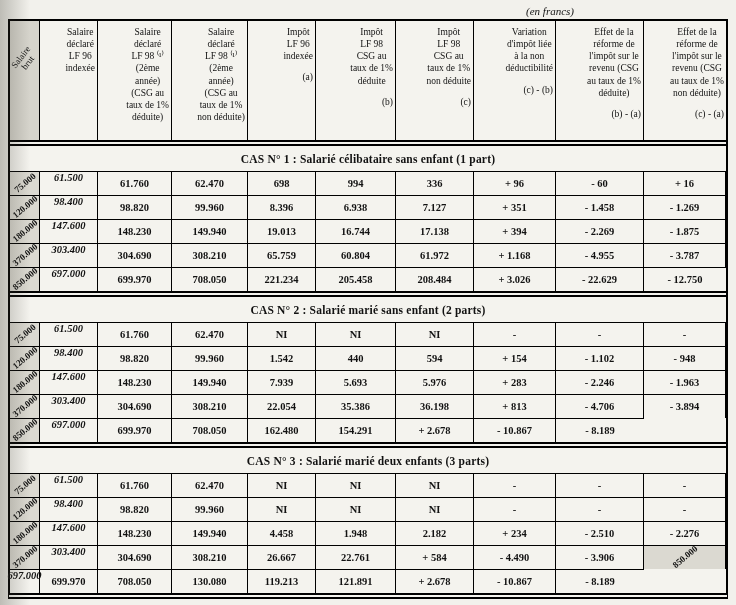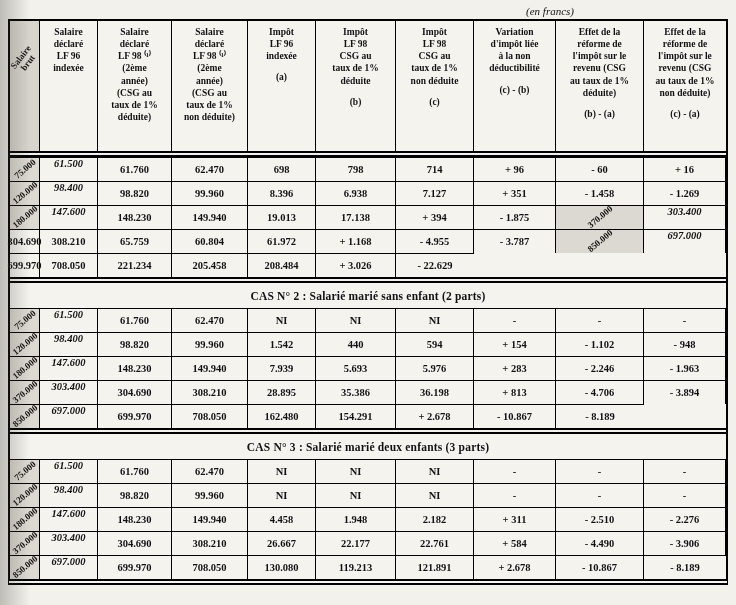--- a/index.html
+++ b/index.html
@@ -28,26 +28,26 @@
   }
   .grid {
     display: grid;
     grid-template-columns: 30px 58px 74px 76px 68px 80px 78px 82px 88px 82px;
   }
   
   .hcell {
     position: relative;
     border-right: 1px solid #000;
     min-height: 114px;
-    padding: 5px 2px 19px 2px;
-    font-weight: 700;
+    padding: 5px 2px 8px 2px;
+    font-weight: 400;
     font-size: 9.5px;
     line-height: 1.28;
     text-align: center;
-    display: flex; flex-direction: column; align-items: center;
+    display: flex; flex-direction: column; align-items: flex-end;
   }
   .hcell:last-child { border-right: none; }
   .hlabel { white-space: pre-line; }
   .hsub { margin-top: 9px; }
   .hcell.brut { background: #d6d4cc; }
   .rot-h {
     position: absolute; top: 30px; left: 50%;
     transform: translateX(-50%) rotate(-52deg);
     white-space: pre-line; line-height: 1.05; font-size: 9px;
   }
@@ -167,31 +167,32 @@
 au taux de 1%
 non déduite)</span>
         <span class="hsub">(c) - (a)</span>
       </div>
     </div>
 
     <div class="hsep"></div>
 
     <div id="body">
         <div class="grid section">
+          <div class="trow">CAS N° 1 : Salarié célibataire sans enfant (1 part)</div>
           <div class="bcell">
             <span>75.000</span>
           </div>
           <div class="dcell">
             <span>61.500</span>
           </div>
           <div class="cell">61.760</div>
           <div class="cell">62.470</div>
           <div class="cell">698</div>
-          <div class="cell">798</div>
-          <div class="cell">714</div>
+          <div class="cell">994</div>
+          <div class="cell">336</div>
           <div class="cell">+ 96</div>
           <div class="cell">- 60</div>
           <div class="cell">+ 16</div>
           <div class="bcell">
             <span>120.000</span>
           </div>
           <div class="dcell">
             <span>98.400</span>
           </div>
           <div class="cell">98.820</div>
@@ -204,22 +205,24 @@
           <div class="cell">- 1.269</div>
           <div class="bcell">
             <span>180.000</span>
           </div>
           <div class="dcell">
             <span>147.600</span>
           </div>
           <div class="cell">148.230</div>
           <div class="cell">149.940</div>
           <div class="cell">19.013</div>
+          <div class="cell">16.744</div>
           <div class="cell">17.138</div>
           <div class="cell">+ 394</div>
+          <div class="cell">- 2.269</div>
           <div class="cell">- 1.875</div>
           <div class="bcell">
             <span>370.000</span>
           </div>
           <div class="dcell">
             <span>303.400</span>
           </div>
           <div class="cell">304.690</div>
           <div class="cell">308.210</div>
           <div class="cell">65.759</div>
@@ -234,20 +237,21 @@
           <div class="dcell">
             <span>697.000</span>
           </div>
           <div class="cell">699.970</div>
           <div class="cell">708.050</div>
           <div class="cell">221.234</div>
           <div class="cell">205.458</div>
           <div class="cell">208.484</div>
           <div class="cell">+ 3.026</div>
           <div class="cell">- 22.629</div>
+          <div class="cell">- 12.750</div>
         </div>
         <div class="sep"></div>
         <div class="grid section">
           <div class="trow">CAS N° 2 : Salarié marié sans enfant (2 parts)</div>
           <div class="bcell">
             <span>75.000</span>
           </div>
           <div class="dcell">
             <span>61.500</span>
           </div>
@@ -288,21 +292,21 @@
           <div class="cell">- 2.246</div>
           <div class="cell">- 1.963</div>
           <div class="bcell">
             <span>370.000</span>
           </div>
           <div class="dcell">
             <span>303.400</span>
           </div>
           <div class="cell">304.690</div>
           <div class="cell">308.210</div>
-          <div class="cell">28.895</div>
+          <div class="cell">22.054</div>
           <div class="cell">35.386</div>
           <div class="cell">36.198</div>
           <div class="cell">+ 813</div>
           <div class="cell">- 4.706</div>
           <div class="cell">- 3.894</div>
           <div class="bcell">
             <span>850.000</span>
           </div>
           <div class="dcell">
             <span>697.000</span>
@@ -350,33 +354,32 @@
             <span>180.000</span>
           </div>
           <div class="dcell">
             <span>147.600</span>
           </div>
           <div class="cell">148.230</div>
           <div class="cell">149.940</div>
           <div class="cell">4.458</div>
           <div class="cell">1.948</div>
           <div class="cell">2.182</div>
-          <div class="cell">+ 311</div>
+          <div class="cell">+ 234</div>
           <div class="cell">- 2.510</div>
           <div class="cell">- 2.276</div>
           <div class="bcell">
             <span>370.000</span>
           </div>
           <div class="dcell">
             <span>303.400</span>
           </div>
           <div class="cell">304.690</div>
           <div class="cell">308.210</div>
           <div class="cell">26.667</div>
-          <div class="cell">22.177</div>
           <div class="cell">22.761</div>
           <div class="cell">+ 584</div>
           <div class="cell">- 4.490</div>
           <div class="cell">- 3.906</div>
           <div class="bcell">
             <span>850.000</span>
           </div>
           <div class="dcell">
             <span>697.000</span>
           </div>

